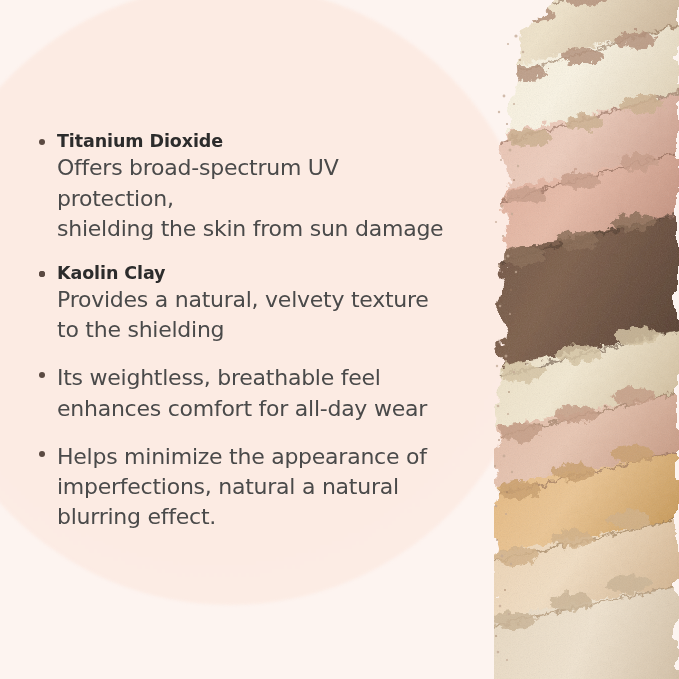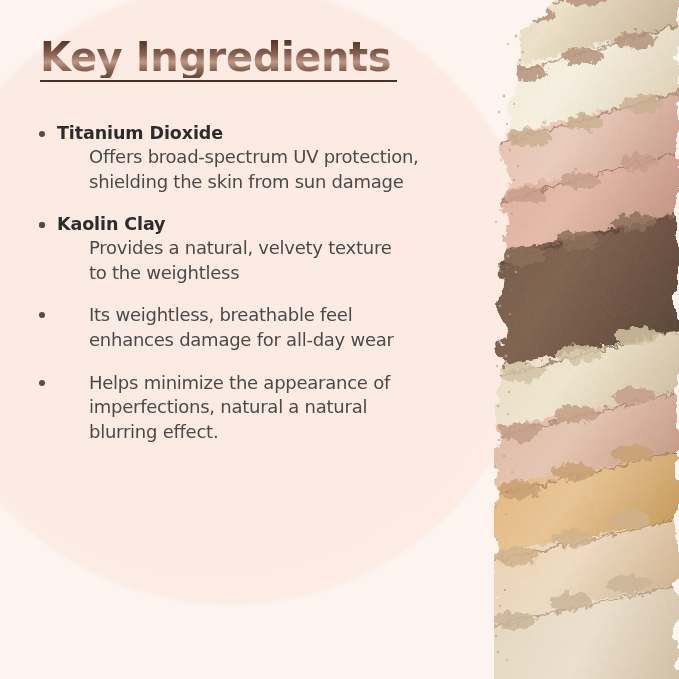--- a/index.html
+++ b/index.html
@@ -84,21 +84,21 @@
     margin-top: 2px;
     width: 357px;
     height: 2px;
     background: #4a2e22;
   }
 
   
   .list {
     position: absolute;
     left: 38px;
-    top: 122px;
+    top: 130px;
     width: 410px;
   }
   .item {
     position: relative;
     margin-bottom: 18px;
     padding-left: 19px;
   }
   .item:last-child { margin-bottom: 0; }
 
   .bullet {
@@ -113,28 +113,27 @@
   .item-name {
     font-family: "DejaVu Sans", sans-serif;
     font-size: 17.5px;
     font-weight: bold;
     color: #2c2c2c;
     letter-spacing: -0.1px;
     line-height: 1.28;
   }
   .item-desc {
     font-family: "DejaVu Sans", sans-serif;
-    font-size: 18px;
+    font-size: 22px;
     font-weight: normal;
     color: #4a4a4a;
     letter-spacing: -0.25px;
     line-height: 1.37;
     margin-top: 1px;
     white-space: pre-line;
-    margin-left: 32px;
   }
 
   
   .swatch {
     position: absolute;
     right: 0;
     top: 0;
     width: 185px;
     height: 679px;
     overflow: hidden;
@@ -386,49 +385,45 @@
           <circle cx="13" cy="492" r="1"></circle>
         <circle cx="3" cy="540" r="1"></circle>
           <circle cx="11" cy="590" r="1"></circle>
           <circle cx="2" cy="636" r="1"></circle>
       </g>
     </svg>
   </div>
 
   <div class="content">
 
-    <div class="title-wrap">
-      <h1 class="title">Key Ingredients</h1>
-      <div class="title-rule"></div>
-    </div>
 
     <div class="list">
 
       <div class="item">
         <span class="bullet"></span>
         <div class="item-name">Titanium Dioxide</div>
         <div class="item-desc">Offers broad-spectrum UV protection,
 shielding the skin from sun damage</div>
       </div>
 
       <div class="item">
         <span class="bullet"></span>
       </div>
 
       <div class="item">
         <span class="bullet"></span>
         <div class="item-name">Kaolin Clay</div>
         <div class="item-desc">Provides a natural, velvety texture
-to the weightless</div>
+to the shielding</div>
       </div>
 
       <div class="item">
         <span class="bullet"></span>
         <div class="item-desc">Its weightless, breathable feel
-enhances damage for all-day wear</div>
+enhances comfort for all-day wear</div>
       </div>
 
       <div class="item">
         <span class="bullet"></span>
         <div class="item-desc">Helps minimize the appearance of
 imperfections, natural a natural
 blurring effect.</div>
       </div>
 
     </div>

